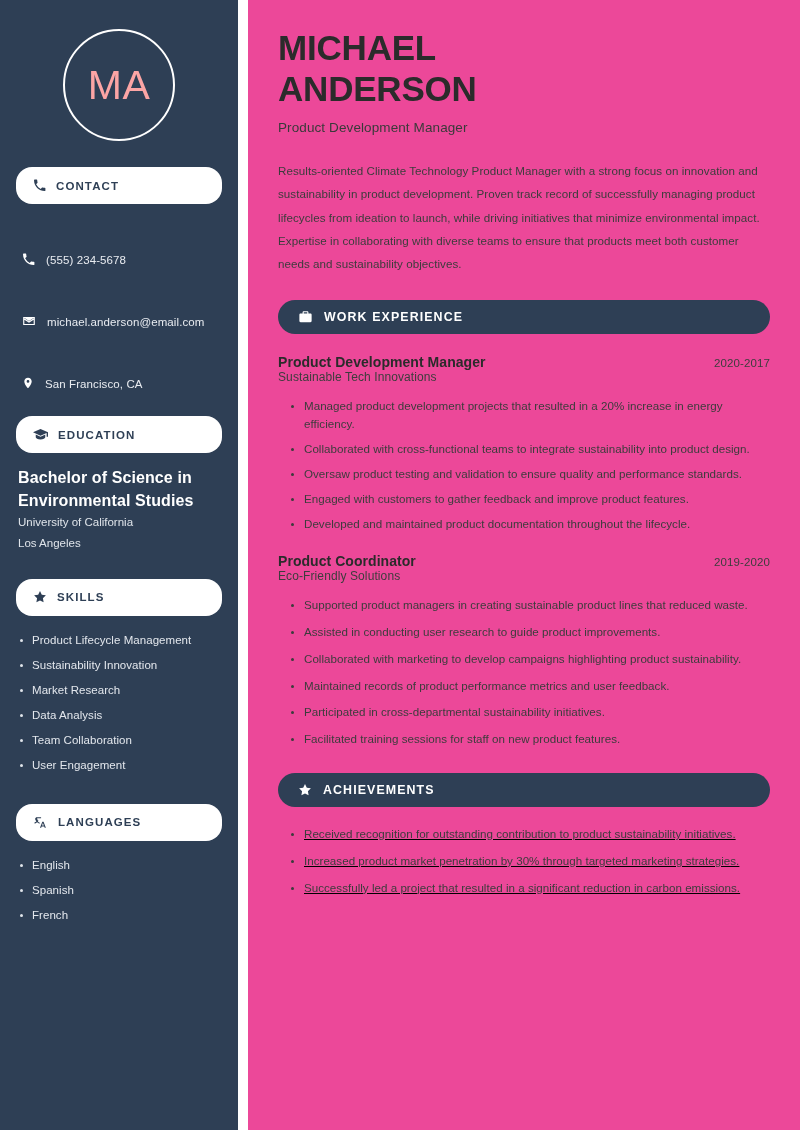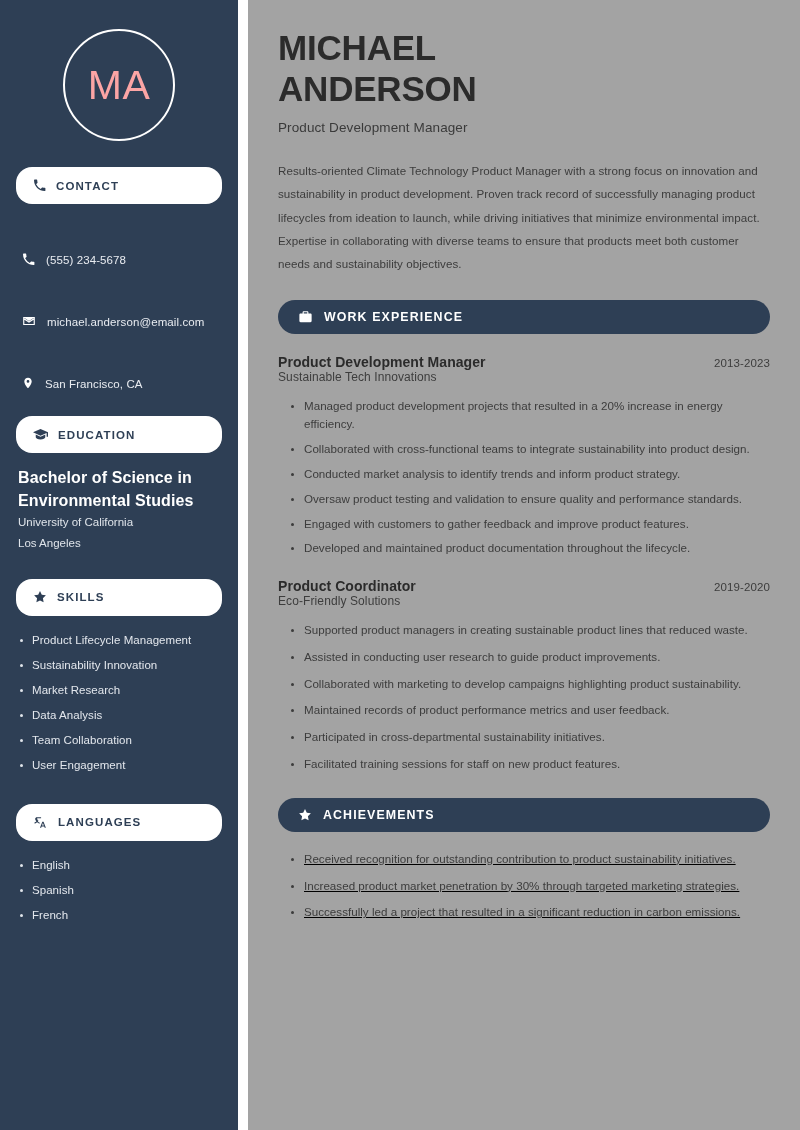--- a/index.html
+++ b/index.html
@@ -123,21 +123,21 @@
     top: 11px;
     width: 3px;
     height: 3px;
     background: #dfe4ea;
     border-radius: 50%;
   }
 
   
   .main {
     flex: 1;
-    background: #a3a3a3;
+    background: #ec4899;
     padding: 28px 30px 0 30px;
   }
 
   .name {
     font-size: 35px;
     font-weight: bold;
     color: #2b2b2b;
     line-height: 1.16;
     letter-spacing: -0.2px;
   }
@@ -345,27 +345,26 @@
         <svg width="15" height="14" viewBox="0 0 24 24" fill="#ffffff">
           <path d="M9 2h6c1.1 0 2 .9 2 2v2h3.5c1.1 0 2 .9 2 2v11c0 1.1-.9 2-2 2H3.5c-1.1 0-2-.9-2-2V8c0-1.1.9-2 2-2H7V4c0-1.1.9-2 2-2zm0 4h6V4H9v2z"></path>
         </svg>
       </span>
       <span class="bar-label">WORK EXPERIENCE</span>
     </div>
 
     <div class="job">
       <div class="job-head">
         <div class="job-role">Product Development Manager</div>
-        <div class="job-dates">2013-2023</div>
+        <div class="job-dates">2020-2017</div>
       </div>
       <div class="job-company">Sustainable Tech Innovations</div>
       <ul class="bullets">
         <li><span>Managed product development projects that resulted in a 20% increase in energy efficiency.</span></li>
         <li><span>Collaborated with cross-functional teams to integrate sustainability into product design.</span></li>
-        <li><span>Conducted market analysis to identify trends and inform product strategy.</span></li>
         <li><span>Oversaw product testing and validation to ensure quality and performance standards.</span></li>
         <li><span>Engaged with customers to gather feedback and improve product features.</span></li>
         <li><span>Developed and maintained product documentation throughout the lifecycle.</span></li>
       </ul>
     </div>
 
     <div class="job">
       <div class="job-head">
         <div class="job-role">Product Coordinator</div>
         <div class="job-dates">2019-2020</div>

